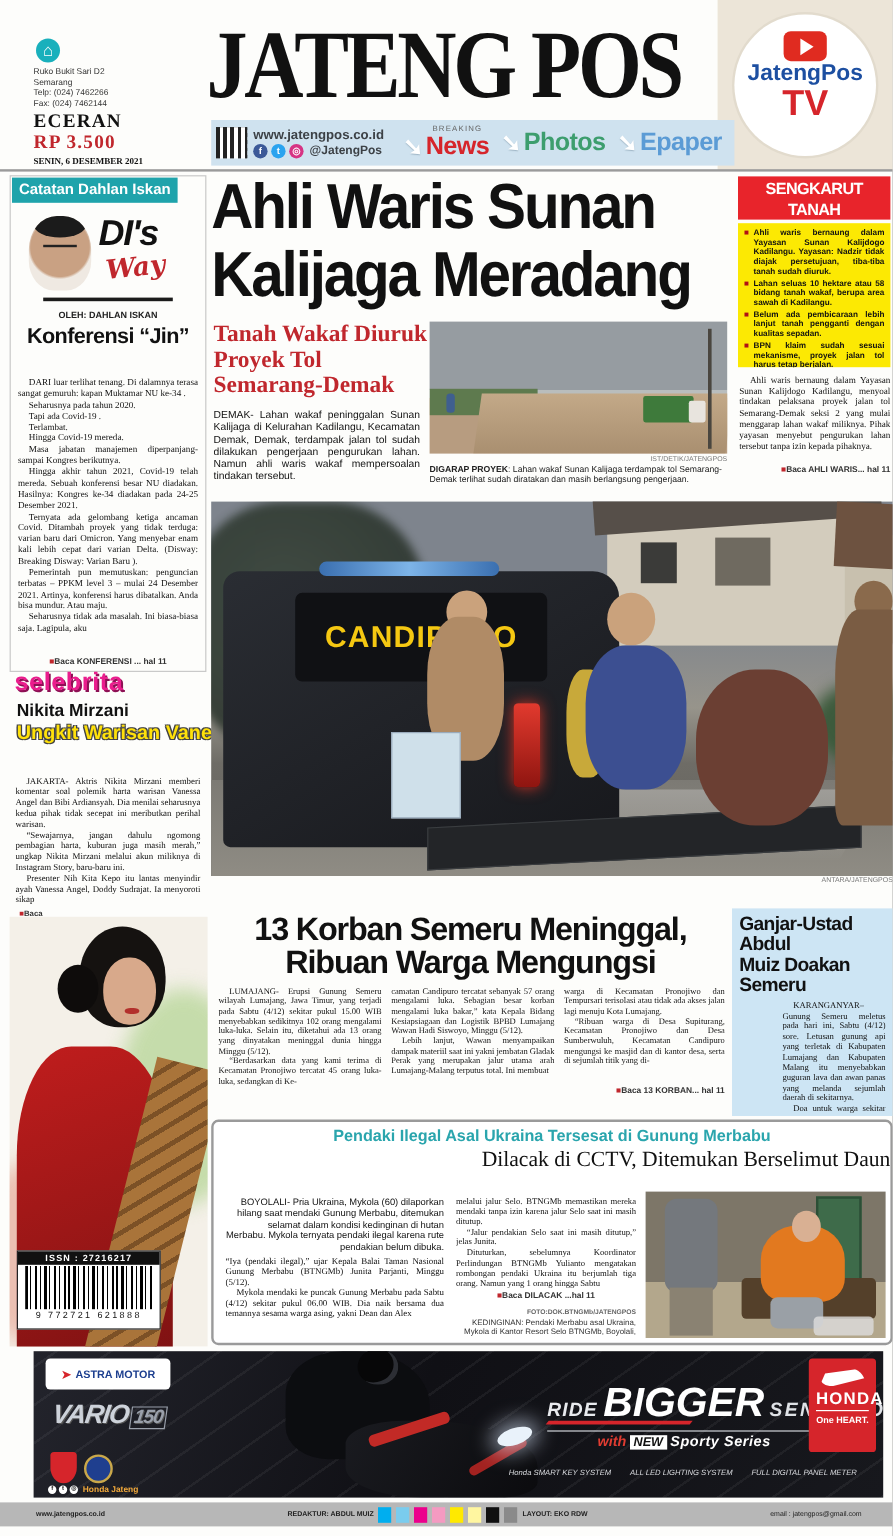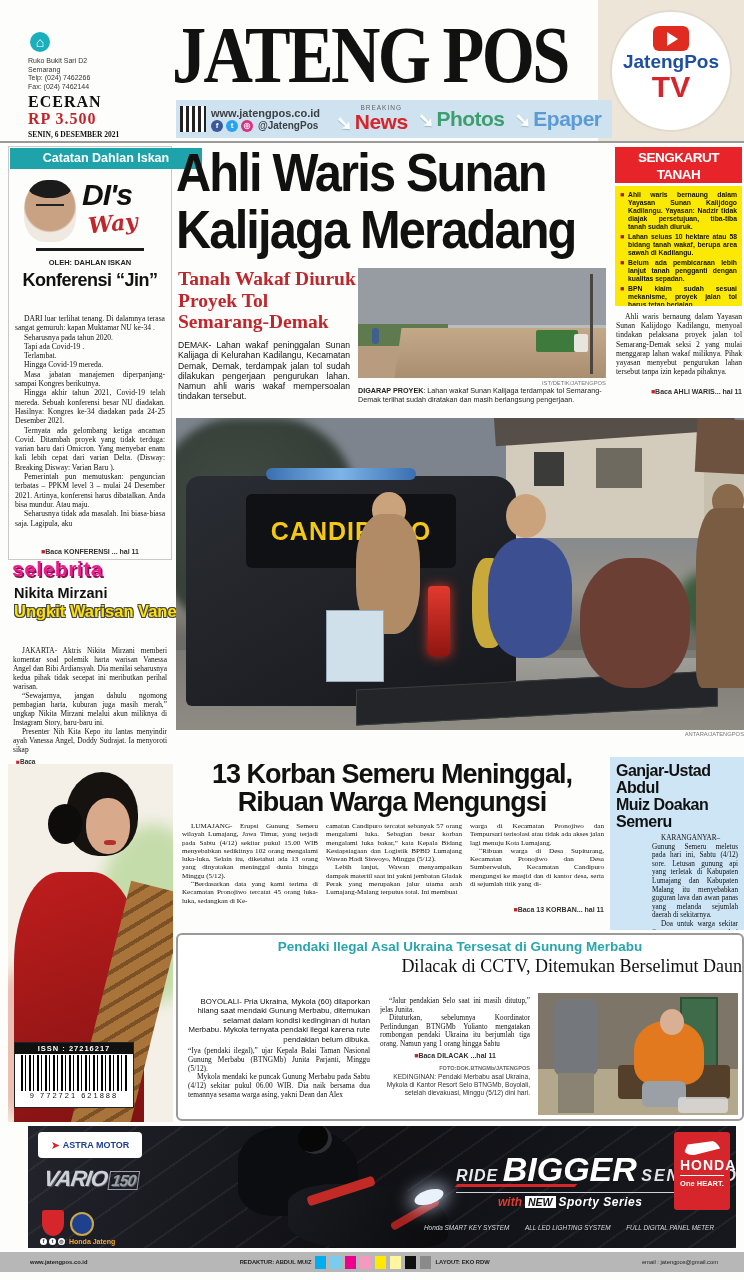--- a/index.html
+++ b/index.html
@@ -41,21 +41,21 @@
   #handle{font-size:10px;font-weight:bold;color:#3c4146;margin-left:2px;}
   .nav-item{display:flex;align-items:flex-end;margin-left:10px;}
   .nav-arrow{color:#fff;font-size:20px;font-weight:bold;line-height:20px;margin-right:2px;text-shadow:0 1px 1px #9db4c4;}
   .nav-label{font-weight:bold;font-size:21px;line-height:22px;letter-spacing:-0.5px;}
   .nav-label.news{color:#d6252b;} .nav-label.photos{color:#3d9e6e;} .nav-label.epaper{color:#5b9bd5;}
   .breaking{font-size:6.5px;color:#666;letter-spacing:1px;line-height:6px;text-align:center;}
   #hdr-rule{left:0;top:141px;width:744px;height:2px;background:#9a9a9a;}
 
   
   #dahlan-box{left:8px;top:146px;width:164px;height:414px;border:1px solid #c9c9c9;box-sizing:border-box;}
-  #catatan-bar{left:10px;top:148px;width:192px;height:21px;background:#1fa3ab;color:#fff;font-weight:bold;
+  #catatan-bar{left:10px;top:148px;width:138px;height:21px;background:#1fa3ab;color:#fff;font-weight:bold;
                font-size:12.5px;line-height:21px;text-align:center;}
   #disway{left:16px;top:176px;width:148px;height:78px;}
   #di-face{position:absolute;left:8px;top:4px;width:52px;height:62px;border-radius:45% 45% 40% 40%;
            background:radial-gradient(circle at 50% 42%,#c9a183 0 55%,#efe9e2 60%);overflow:hidden;}
   #di-hair{position:absolute;left:4px;top:-4px;width:44px;height:22px;border-radius:50%;background:#1b1b1b;}
   #di-glasses{position:absolute;left:12px;top:24px;width:28px;height:7px;border-top:2px solid #222;}
   #di-text{position:absolute;left:66px;top:2px;font-weight:bold;font-style:italic;font-size:30px;letter-spacing:-1px;}
   #di-way{position:absolute;left:72px;top:34px;font-family:"DejaVu Serif",serif;font-style:italic;font-weight:bold;
           color:#c0272d;font-size:22px;transform:rotate(-6deg);}
   #di-line{position:absolute;left:20px;top:72px;width:108px;height:3px;background:#1b1b1b;}
@@ -458,20 +458,21 @@
 
   <div class="abs" id="pendaki">
     <div id="pd-kicker">Pendaki Ilegal Asal Ukraina Tersesat di Gunung Merbabu</div>
     <div id="pd-headline">Dilacak di CCTV, Ditemukan Berselimut Daun</div>
     <div class="hidden-ov" id="pd-c1">
       <p class="p1">BOYOLALI- Pria Ukraina, Mykola (60) dilaporkan hilang saat mendaki Gunung Merbabu, ditemukan selamat dalam kondisi kedinginan di hutan Merbabu. Mykola ternyata pendaki ilegal karena rute pendakian belum dibuka.</p>
       <p class="serif-p">“Iya (pendaki ilegal),” ujar Kepala Balai Taman Nasional Gunung Merbabu (BTNGMb) Junita Parjanti, Minggu (5/12).</p>
       <p class="serif-p ind">Mykola mendaki ke puncak Gunung Merbabu pada Sabtu (4/12) sekitar pukul 06.00 WIB. Dia naik bersama dua temannya sesama warga asing, yakni Dean dan Alex</p>
     </div>
     <div class="jc hidden-ov" id="pd-c2">
+      <p>melalui jalur Selo. BTNGMb memastikan mereka mendaki tanpa izin karena jalur Selo saat ini masih ditutup.</p>
       <p class="ind">“Jalur pendakian Selo saat ini masih ditutup,” jelas Junita.</p>
       <p class="ind">Dituturkan, sebelumnya Koordinator Perlindungan BTNGMb Yulianto mengatakan rombongan pendaki Ukraina itu berjumlah tiga orang. Namun yang 1 orang hingga Sabtu</p>
       <div class="baca" id="pd-baca">
         <span class="mk">■</span><span>Baca DILACAK ...hal 11</span>
       </div>
       <div id="pd-credit">FOTO:DOK.BTNGMb/JATENGPOS</div>
       <div id="pd-caption">KEDINGINAN: Pendaki Merbabu asal Ukraina, Mykola di Kantor Resort Selo BTNGMb, Boyolali, setelah dievakuasi, Minggu (5/12) dini hari.</div>
     </div>
     <div id="pd-photo">
       <div id="pdp-door"></div>

